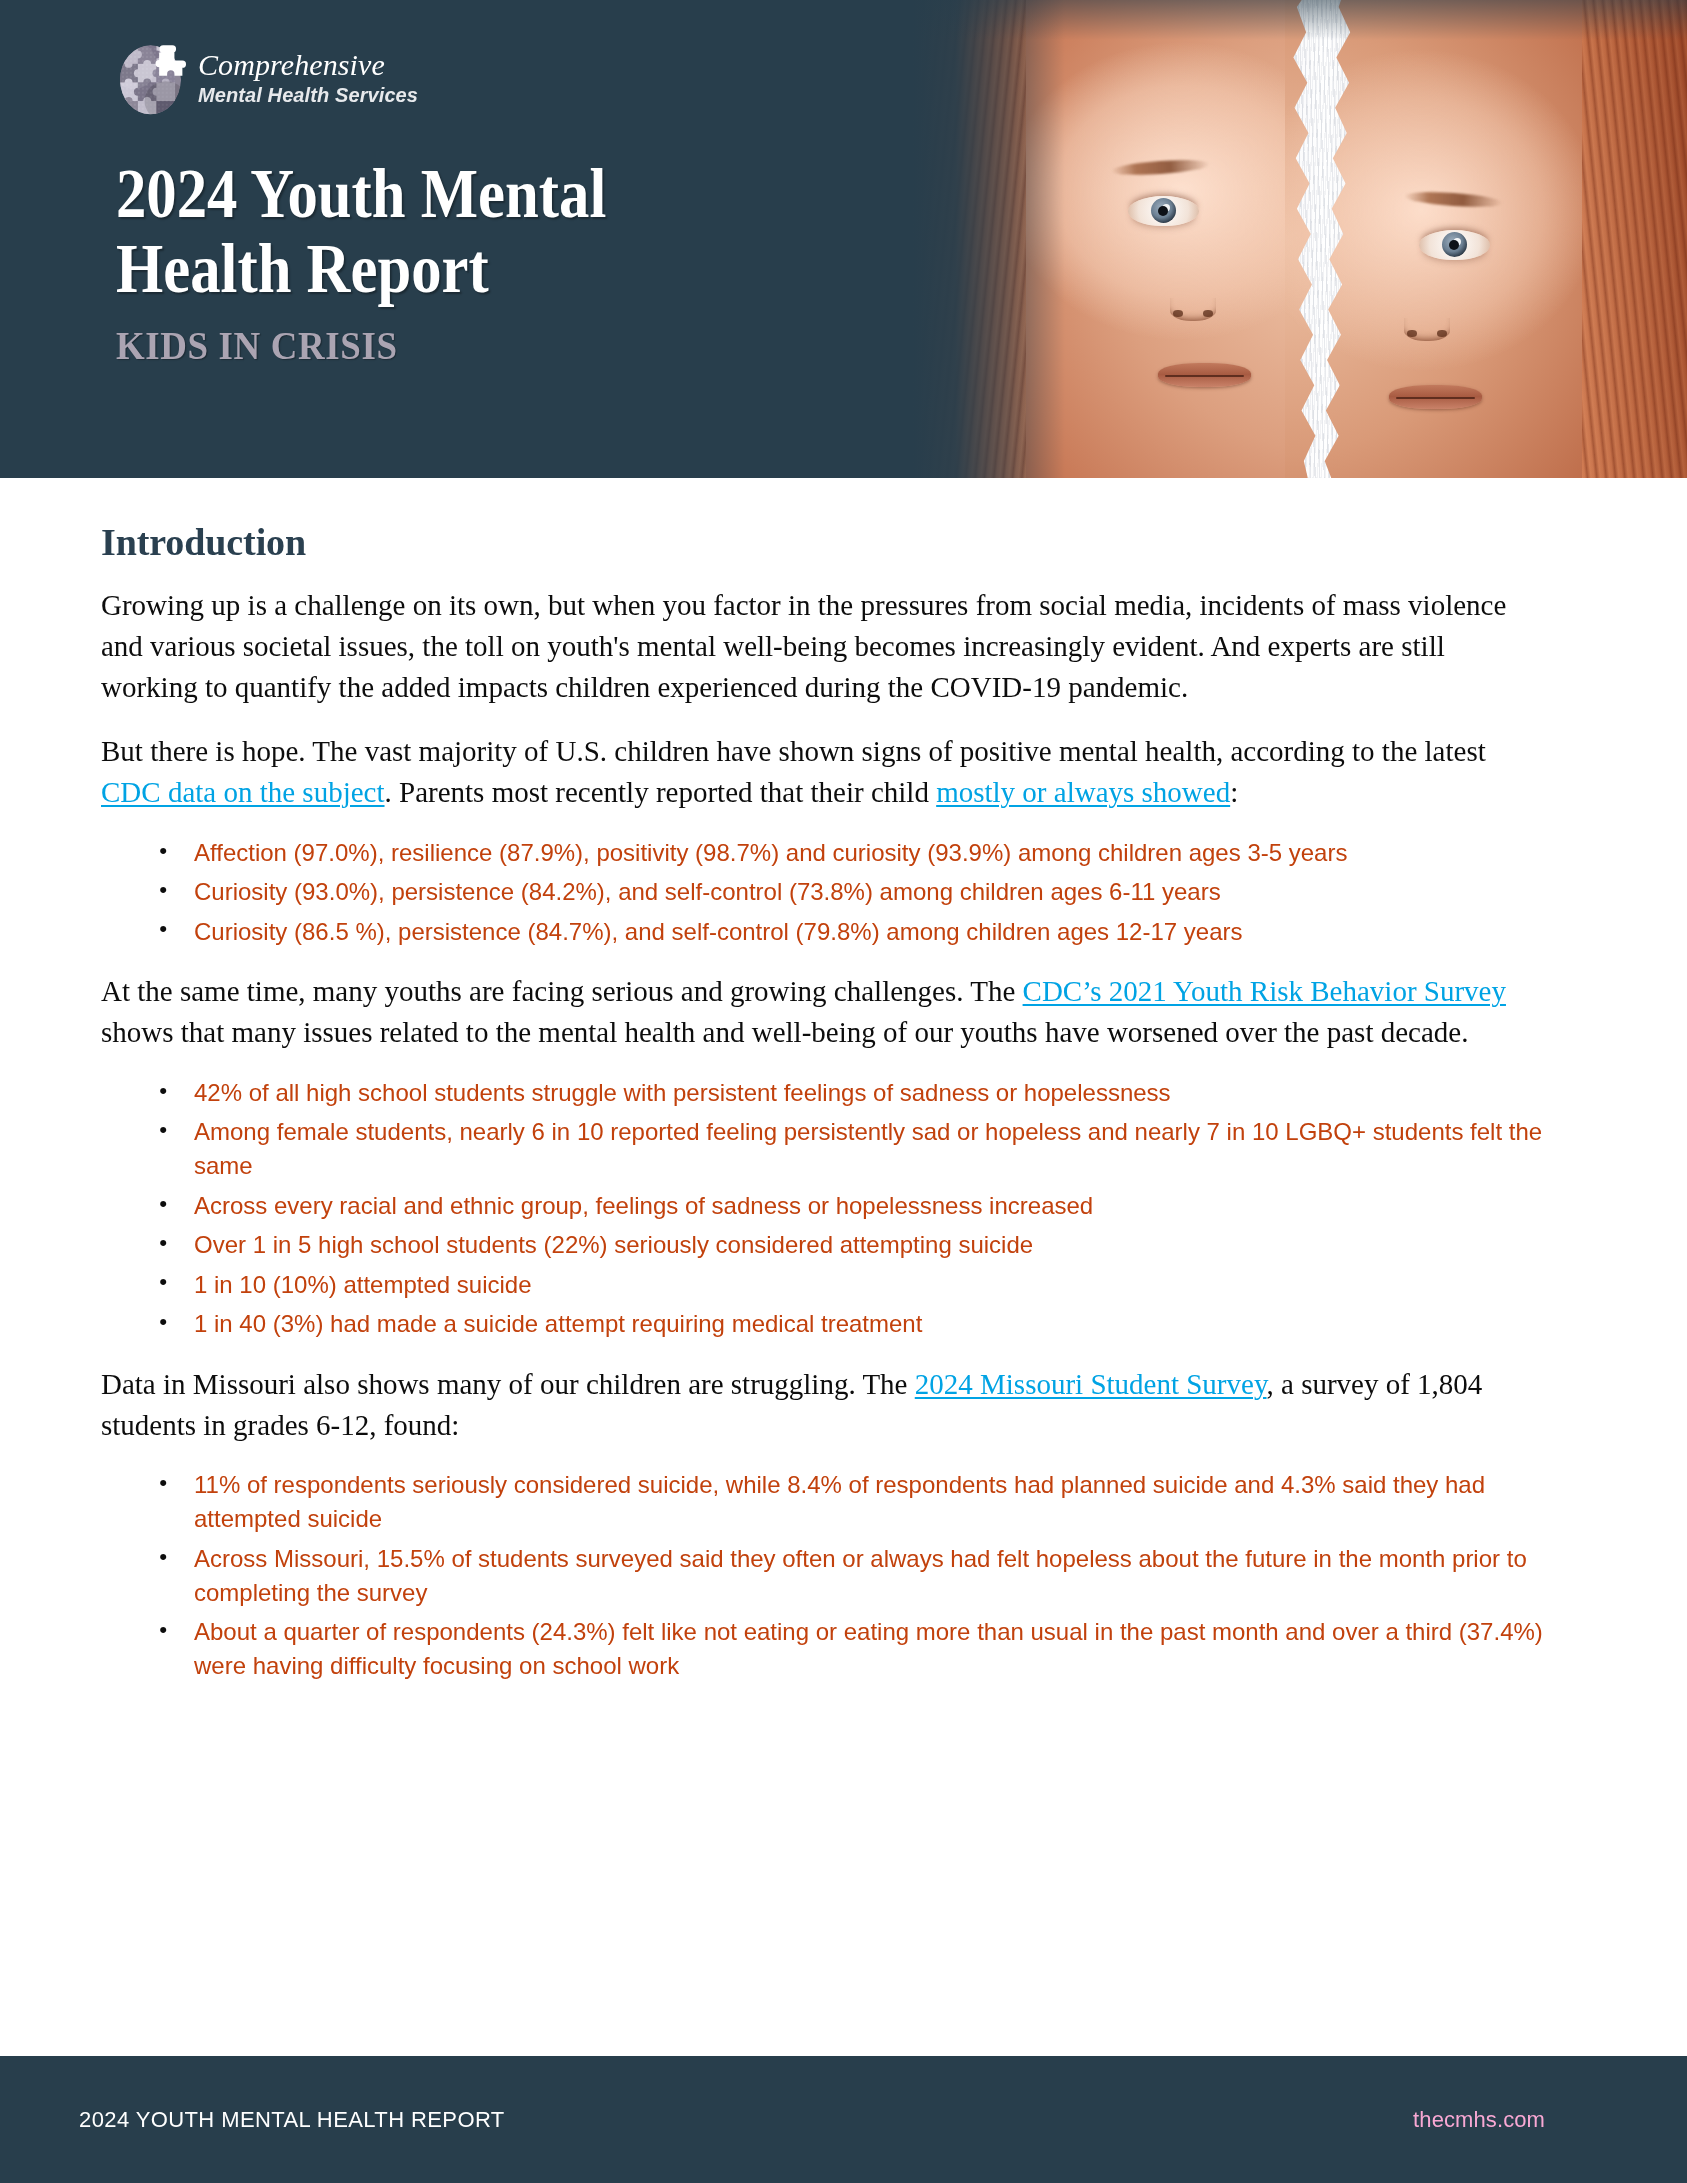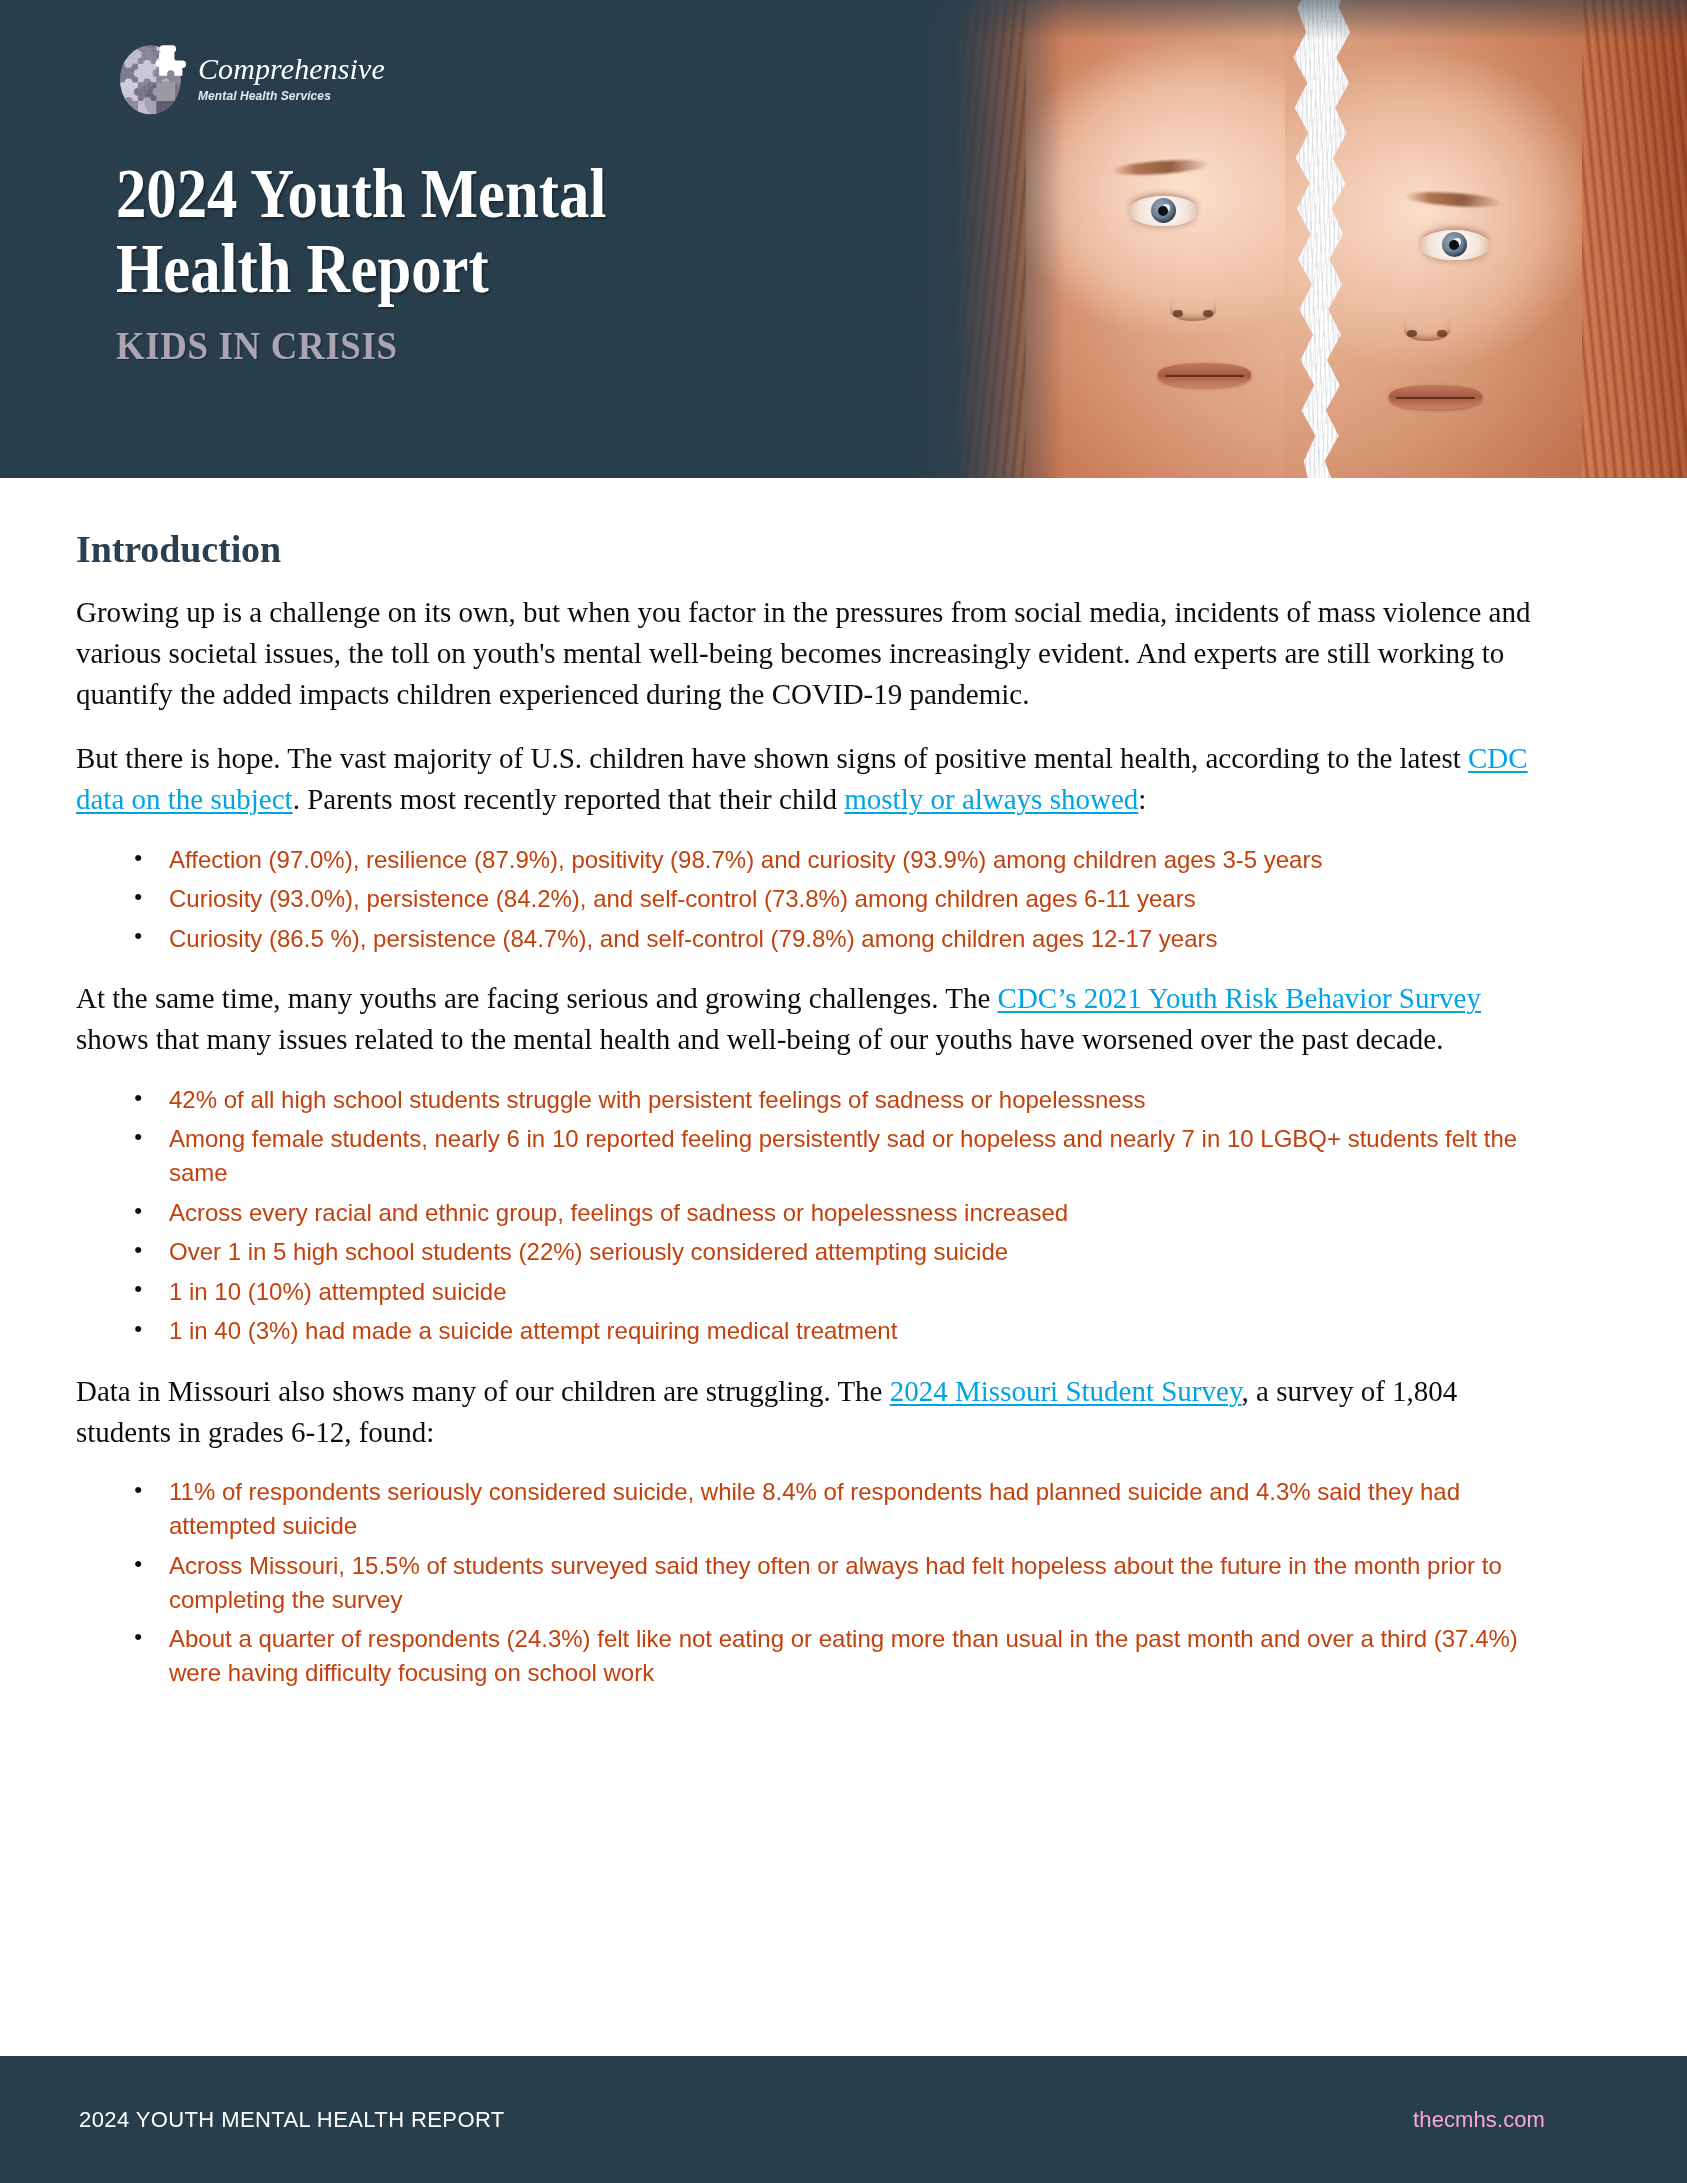--- a/index.html
+++ b/index.html
@@ -194,21 +194,21 @@
     font-style: italic;
     font-size: 30px;
     color: #ffffff;
     line-height: 1;
     letter-spacing: 0.1px;
   }
   .logo-sub {
     font-family: "Liberation Sans", sans-serif;
     font-style: italic;
     font-weight: bold;
-    font-size: 12px;
+    font-size: 20px;
     color: #e7e9ec;
     margin-top: 4.6px;
     letter-spacing: 0.1px;
   }
 
   
   .title-block {
     position: absolute;
     left: 116px; top: 157px;
     width: 761px;
@@ -238,22 +238,21 @@
     letter-spacing: 0.7px;
   }
 
   
   .content {
     position: absolute;
     left: 0; top: 478px;
     width: 1687px;
   }
   .content-inner {
-    padding: 42px 140px 0 76px;
-    margin-top: 7px;
+    padding: 42px 140px 0 101px;
   }
   h2.section-heading {
     font-family: "Liberation Serif", serif;
     font-weight: bold;
     font-size: 38px;
     color: #2A4050;
     margin: 0 0 21px 0;
     letter-spacing: -0.1px;
   }
   p.body-text,

